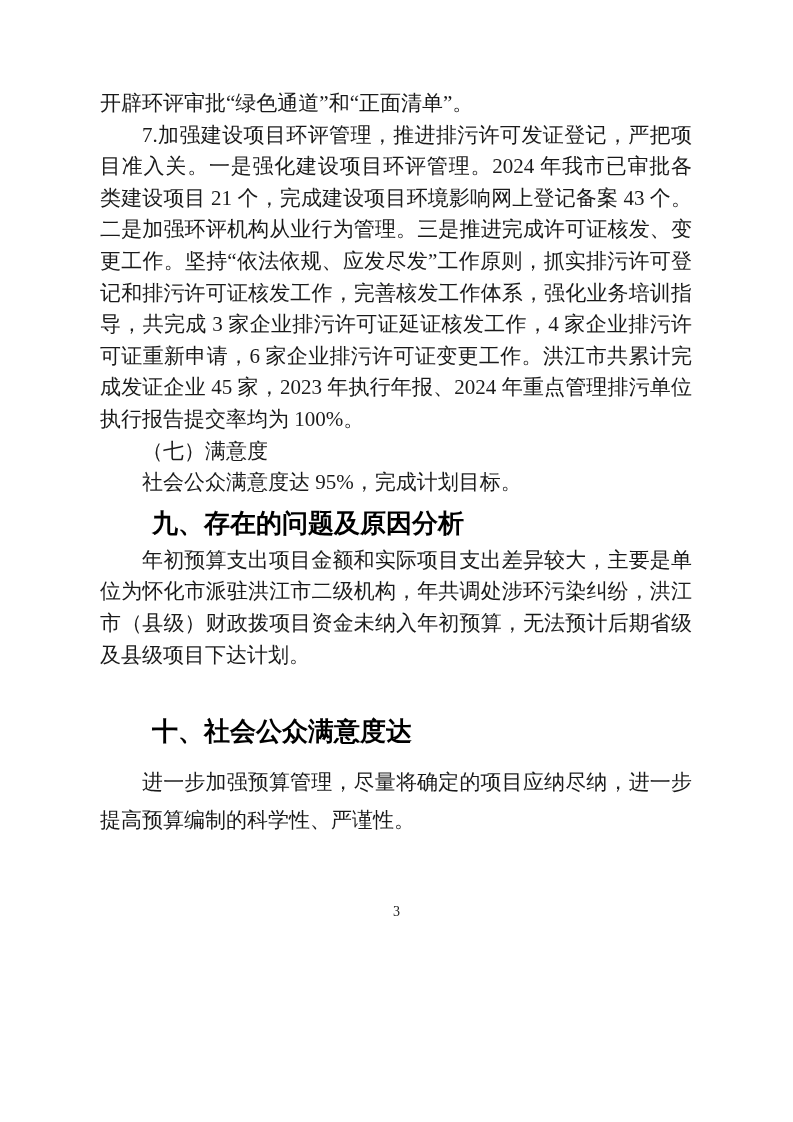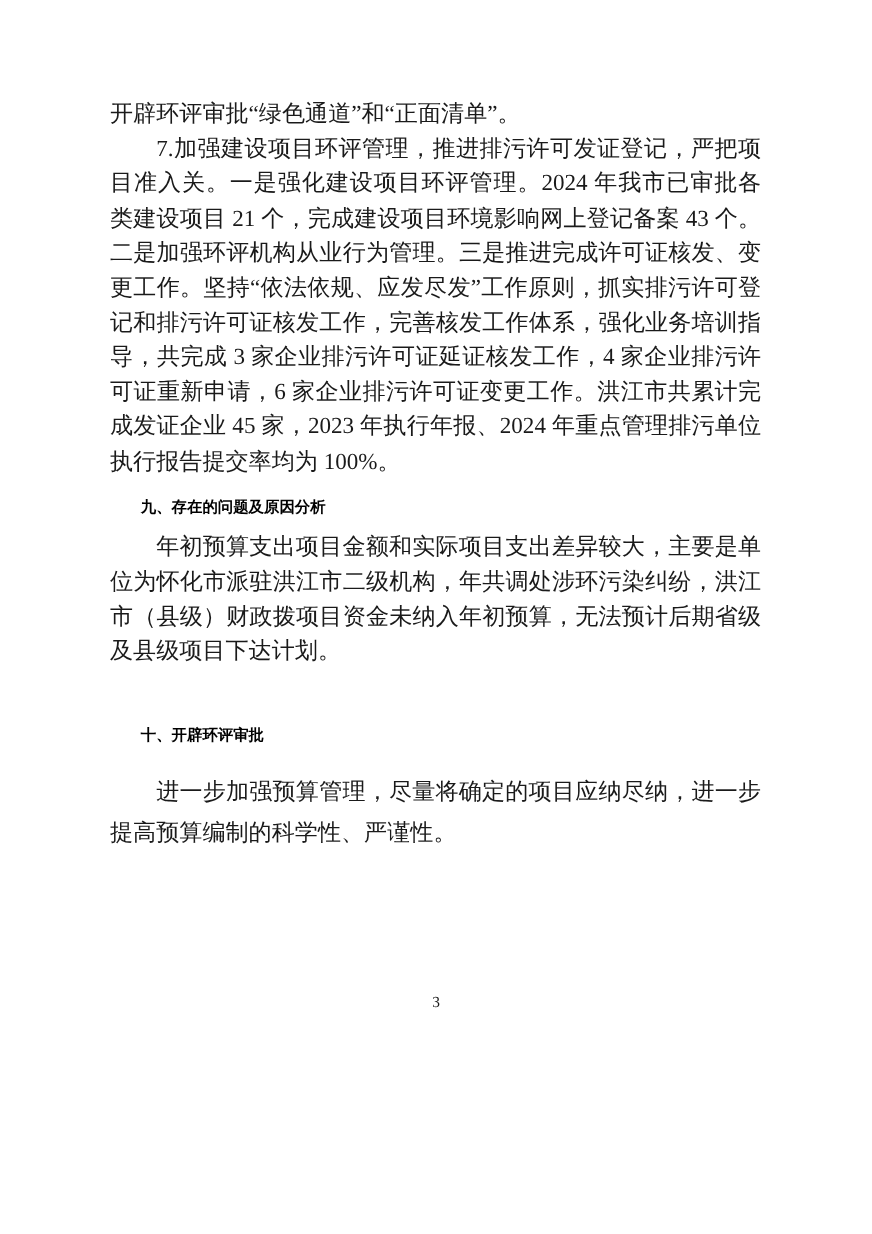--- a/index.html
+++ b/index.html
@@ -32,21 +32,21 @@
     text-indent: 2em;
     word-break: break-all;
   }
   p.no-indent {
     text-indent: 0;
   }
   h2.heading {
     margin: 8px 0 6px 0;
     font-family: "Liberation Sans", "DejaVu Sans", sans-serif;
     font-weight: 700;
-    font-size: 14px;
+    font-size: 26px;
     line-height: 32px;
     color: #000000;
     text-indent: 2em;
   }
   h2.gap-before {
     margin-top: 44px;
   }
   p.wide-leading {
     line-height: 38px;
     margin-top: 16px;
@@ -66,26 +66,28 @@
 <body>
 
 <div class="page">
   <div class="content">
 
     <p class="body no-indent">开辟环评审批“绿色通道”和“正面清单”。</p>
 
     <p class="body">7.加强建设项目环评管理，推进排污许可发证登记，严把项目准入关。一是强化建设项目环评管理。2024 年我市已审批各类建设项目 21 个，完成建设项目环境影响网上登记备案 43 个。二是加强环评机构从业行为管理。三是推进完成许可证核发、变更工作。坚持“依法依规、应发尽发”工作原则，抓实排污许可登记和排污许可证核发工作，完善核发工作体系，强化业务培训指导，共完成 3 家企业排污许可证延证核发工作，4 家企业排污许可证重新申请，6 家企业排污许可证变更工作。洪江市共累计完成发证企业 45 家，2023 年执行年报、2024 年重点管理排污单位执行报告提交率均为 100%。</p>
 
 
+    <p class="body">（七）满意度</p>
 
+    <p class="body">社会公众满意度达 95%，完成计划目标。</p>
 
     <h2 class="heading">九、存在的问题及原因分析</h2>
 
     <p class="body">年初预算支出项目金额和实际项目支出差异较大，主要是单位为怀化市派驻洪江市二级机构，年共调处涉环污染纠纷，洪江市（县级）财政拨项目资金未纳入年初预算，无法预计后期省级及县级项目下达计划。</p>
 
-    <h2 class="heading gap-before">十、开辟环评审批</h2>
+    <h2 class="heading gap-before">十、社会公众满意度达</h2>
 
     <p class="body wide-leading">进一步加强预算管理，尽量将确定的项目应纳尽纳，进一步提高预算编制的科学性、严谨性。</p>
 
   </div>
 
   <div class="footer-page-number">3</div>
 </div>
 
 </body></html>

